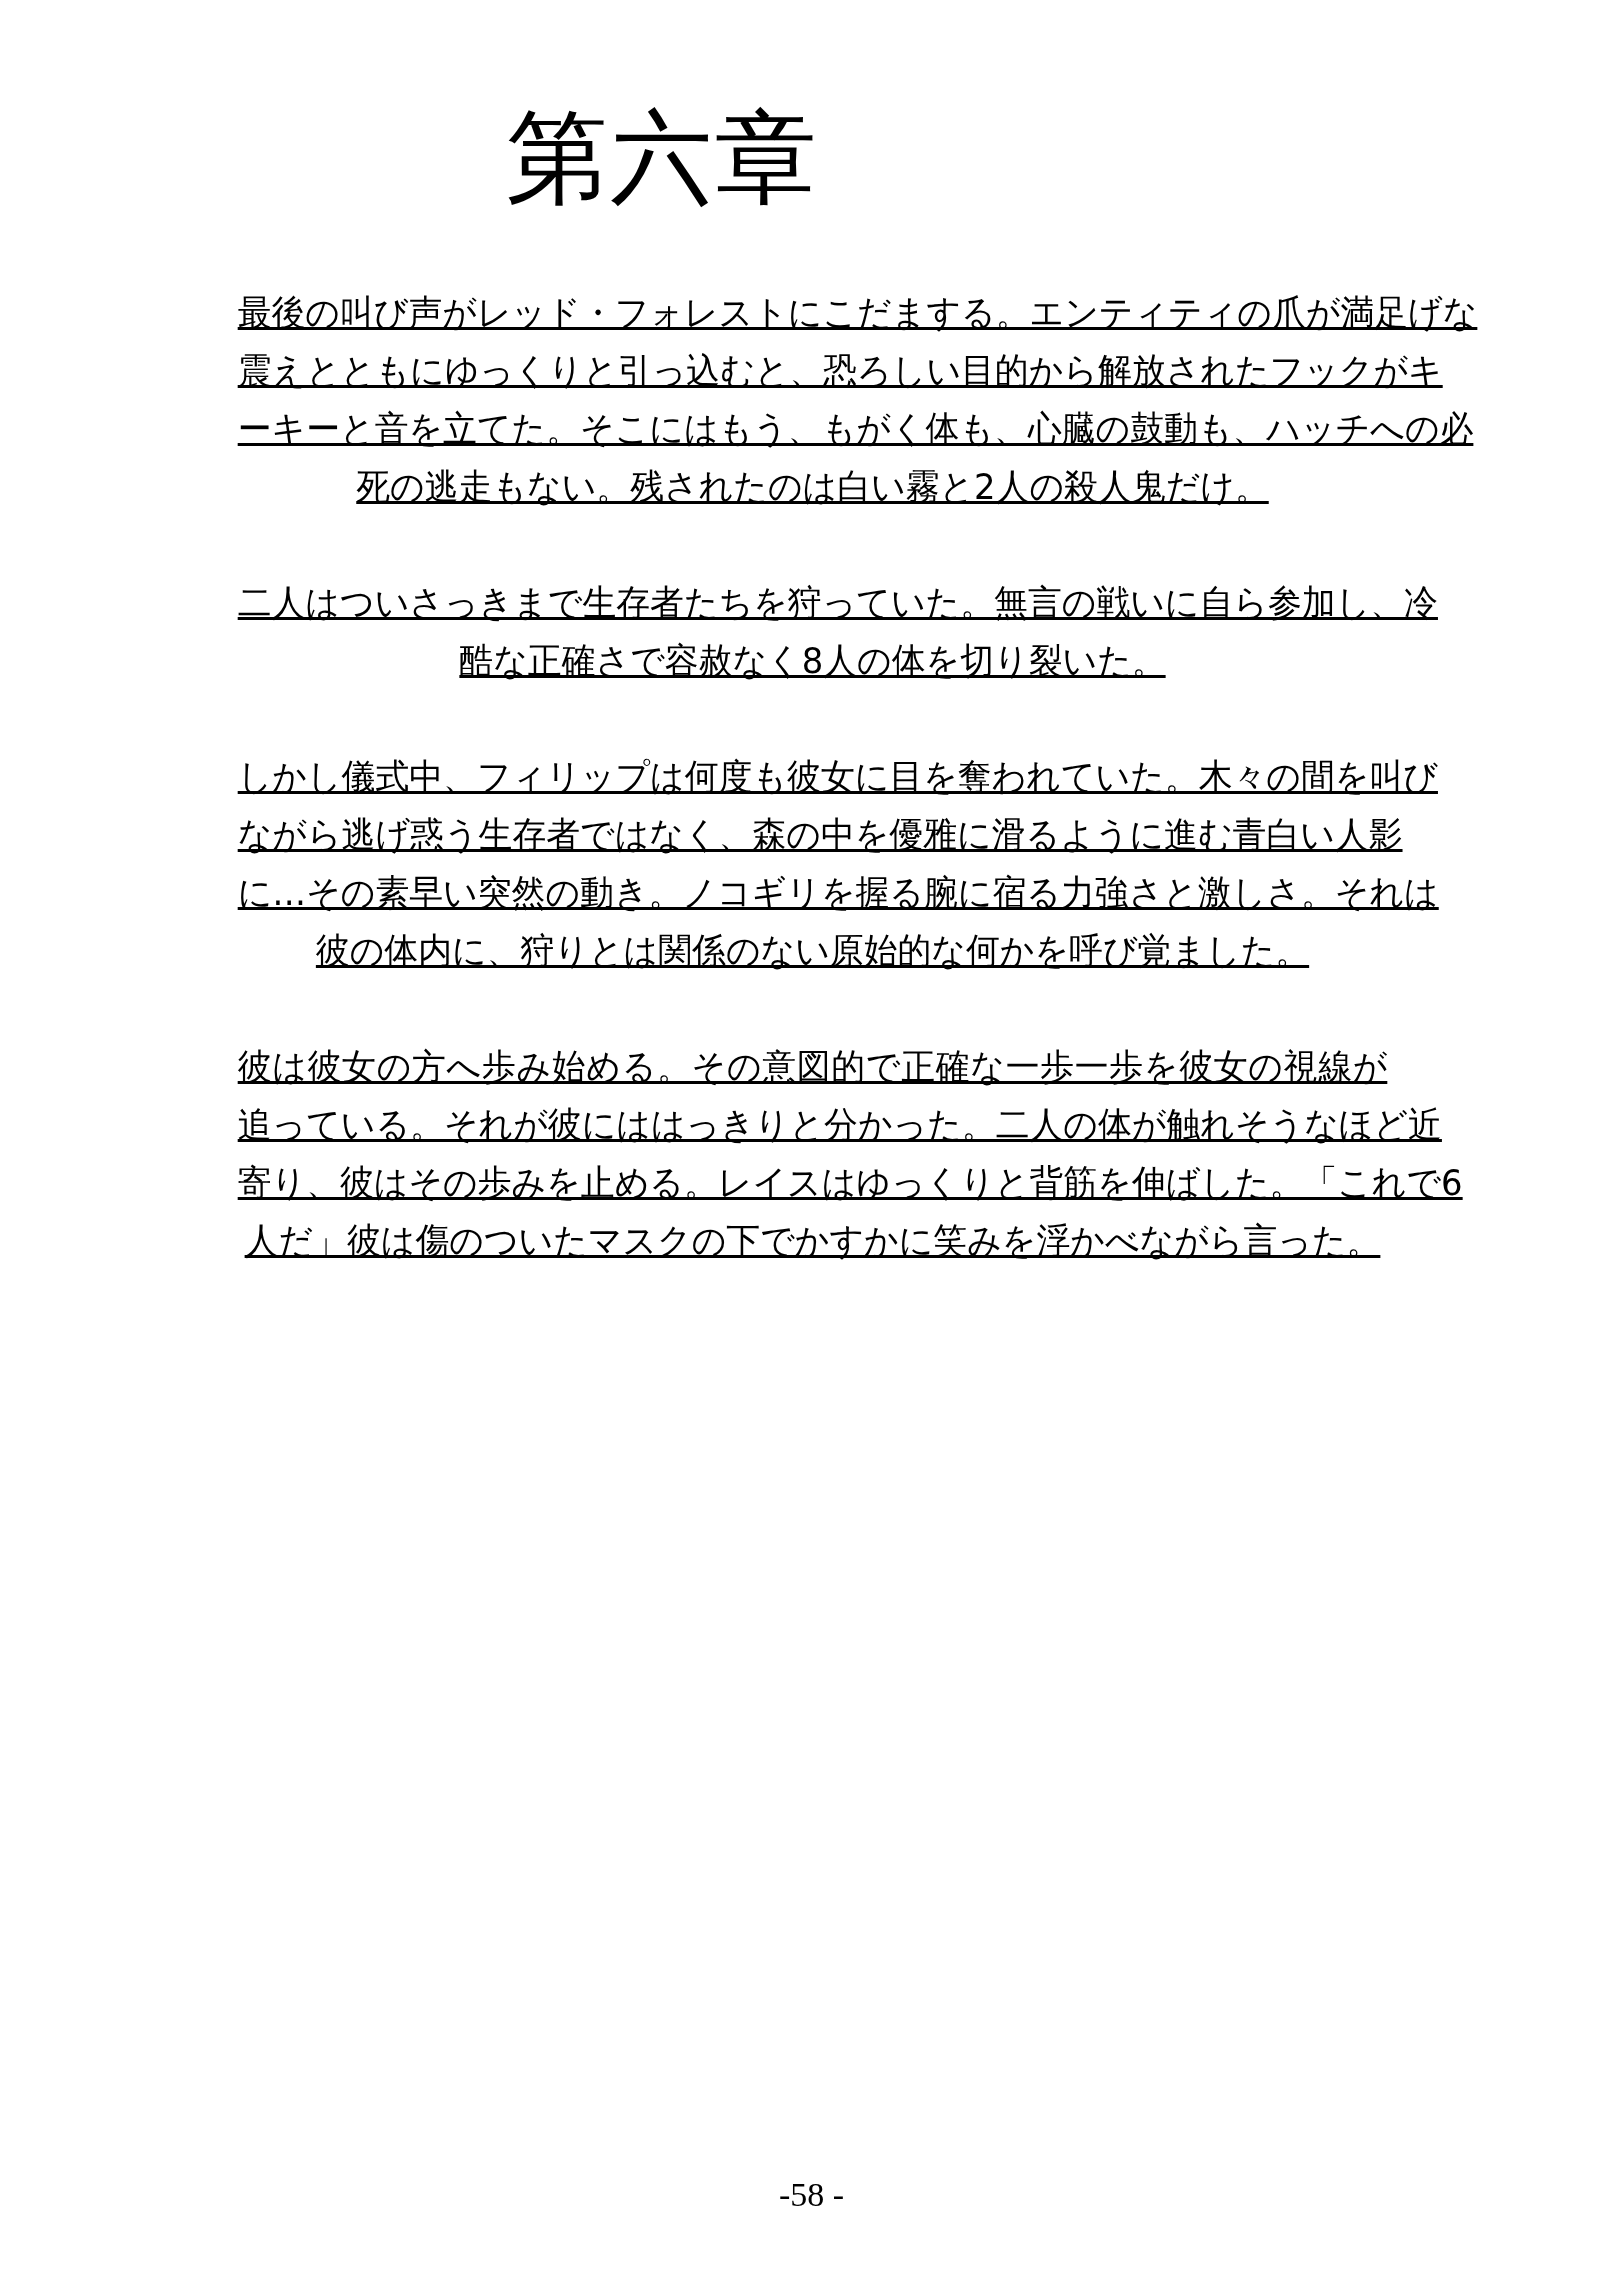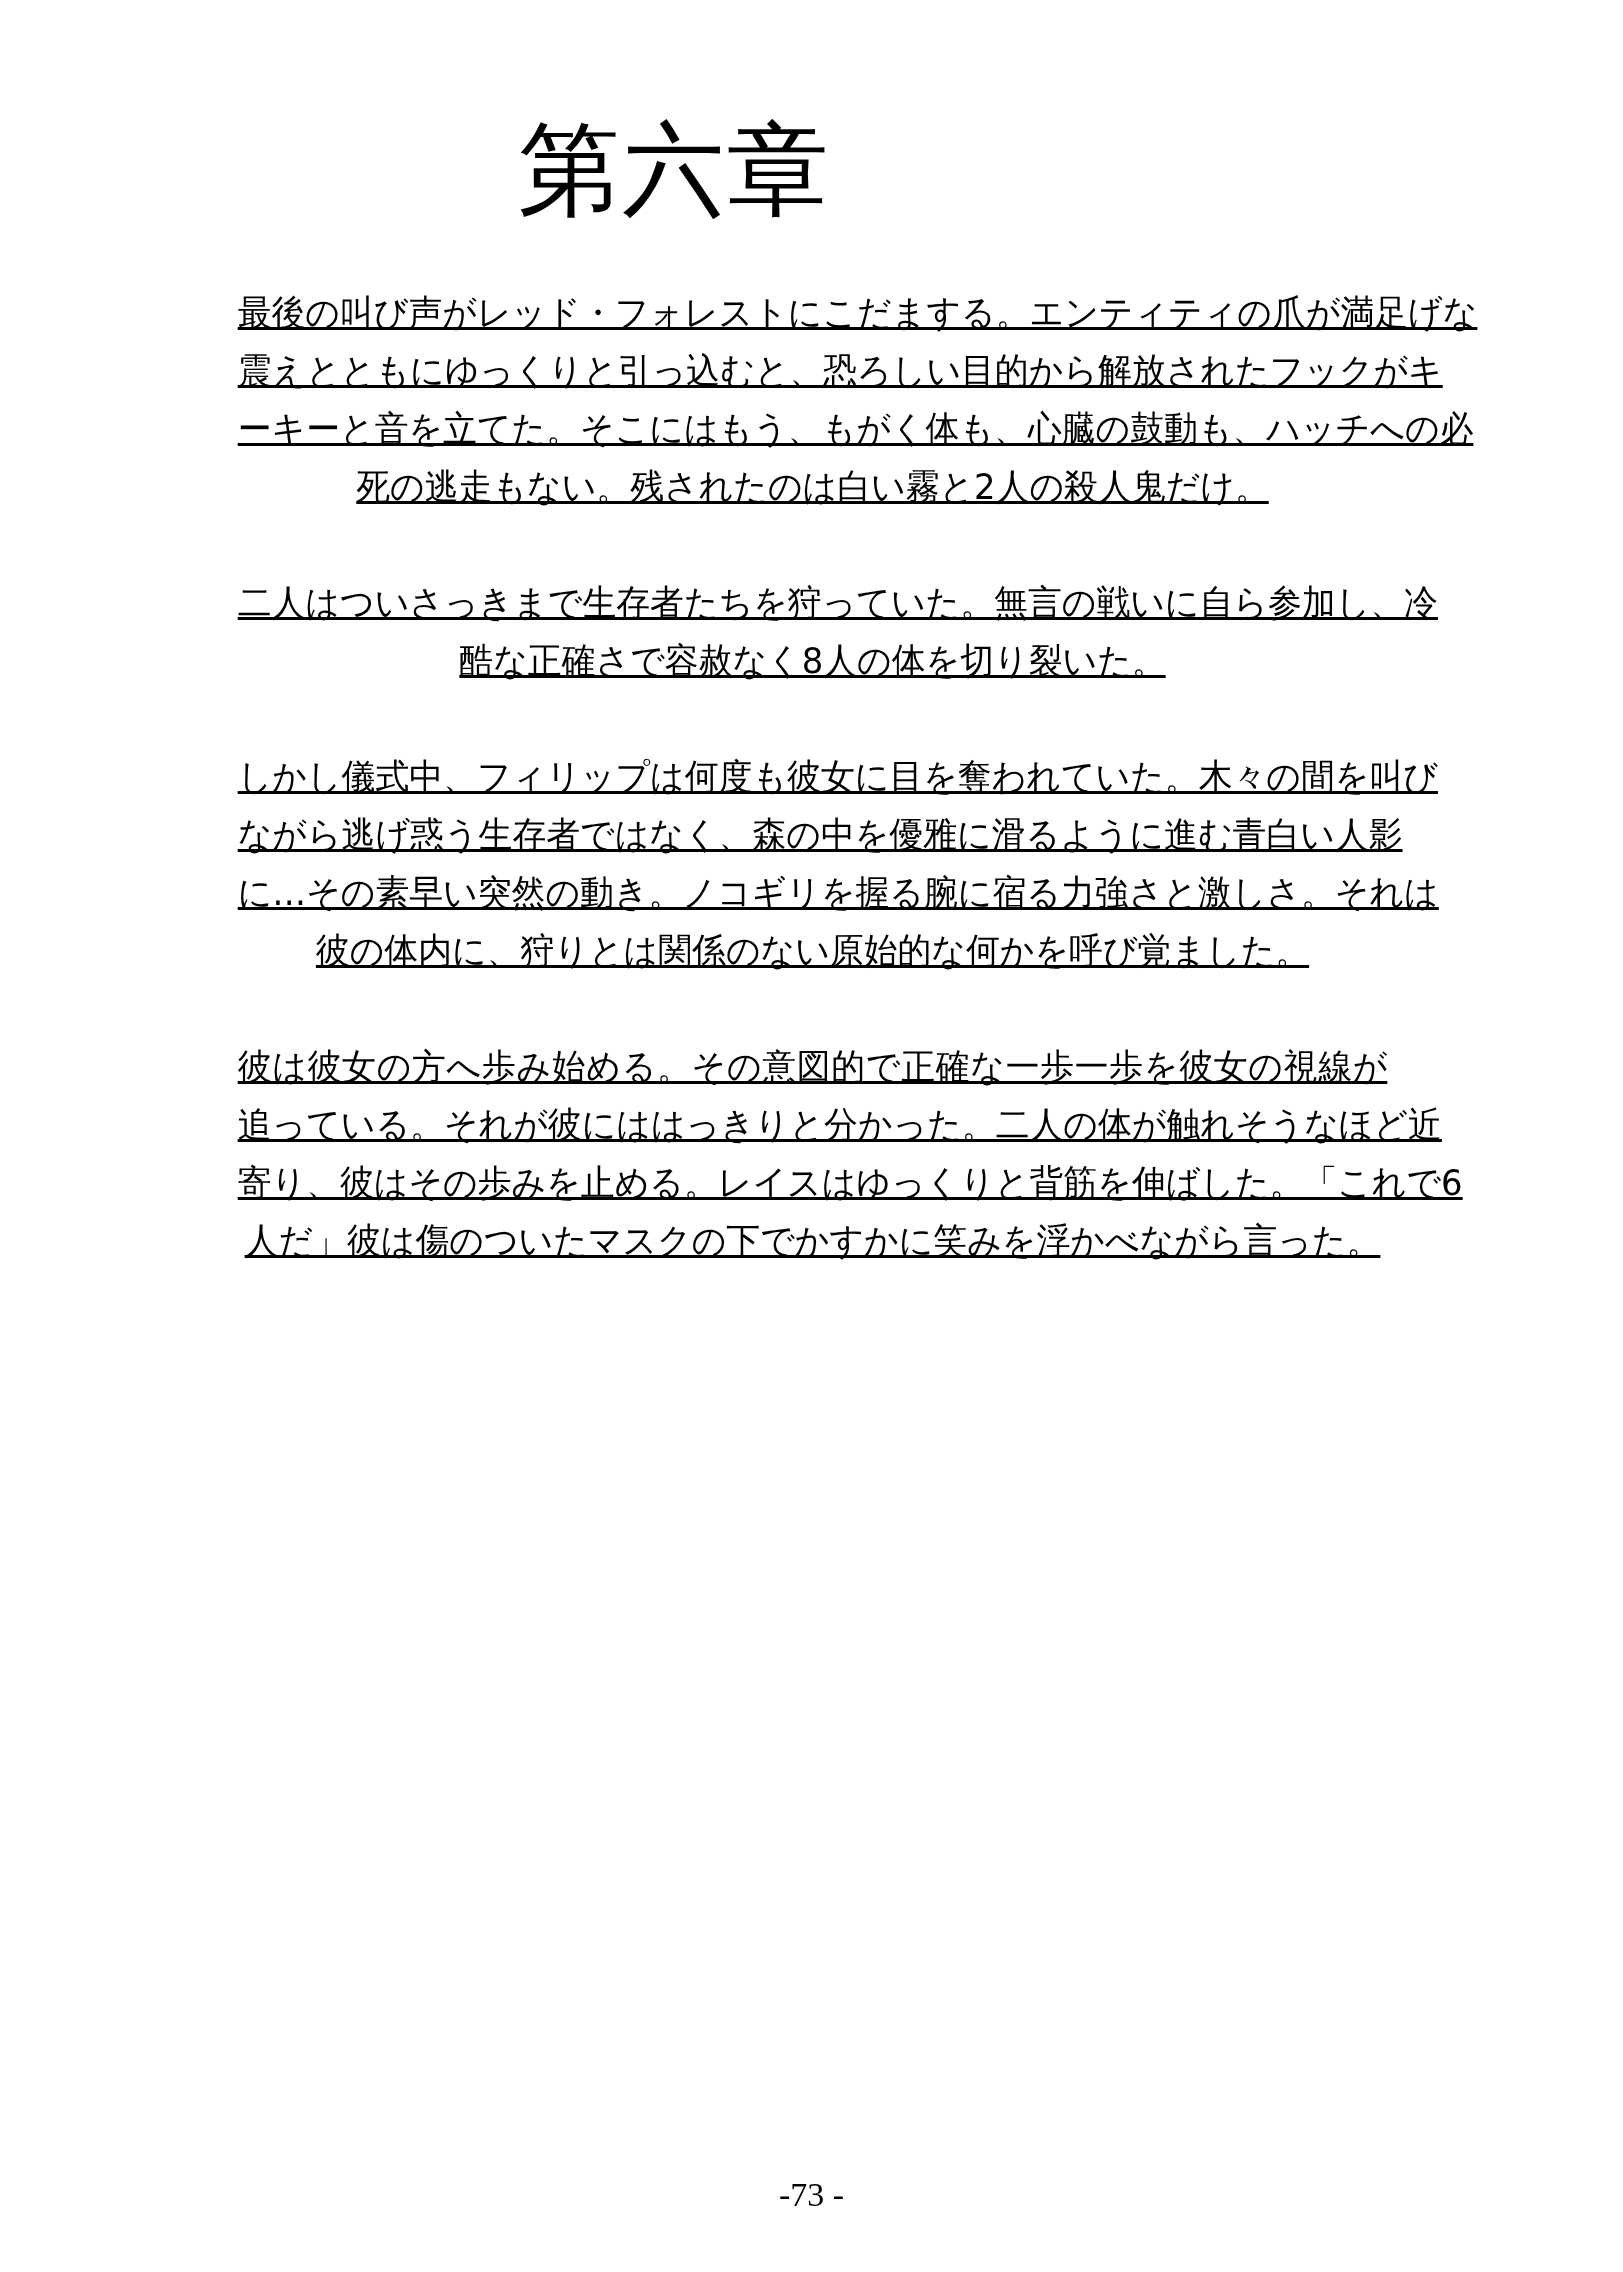--- a/index.html
+++ b/index.html
@@ -26,21 +26,21 @@
     .chapter-title {
       position: absolute;
       left: 0;
       top: 87px;
       width: 1317px;
       text-align: center;
       font-size: 102px;
       line-height: 133px;
       font-weight: normal;
       letter-spacing: 2.3px;
-      margin: 16px;
+      margin: 4px;
     }
     .body-text {
       position: absolute;
       left: 201px;
       top: 284px;
       width: 1223px;
       text-decoration: underline;
     }
     .paragraph {
       margin: 0 0 58px 0;
@@ -104,16 +104,16 @@
 
     <p class="paragraph">
       <span class="line">彼は彼女の方へ歩み始める。その意図的で正確な一歩一歩を彼女の視線が</span>
       <span class="line">追っている。それが彼にははっきりと分かった。二人の体が触れそうなほど近</span>
       <span class="line">寄り、彼はその歩みを止める。レイスはゆっくりと背筋を伸ばした。「これで6</span>
       <span class="line last">人だ」彼は傷のついたマスクの下でかすかに笑みを浮かべながら言った。</span>
     </p>
 
   </div>
 
-  <div class="page-number">-73 -</div>
+  <div class="page-number">-58 -</div>
 
 </div>
 
 
 </body></html>

